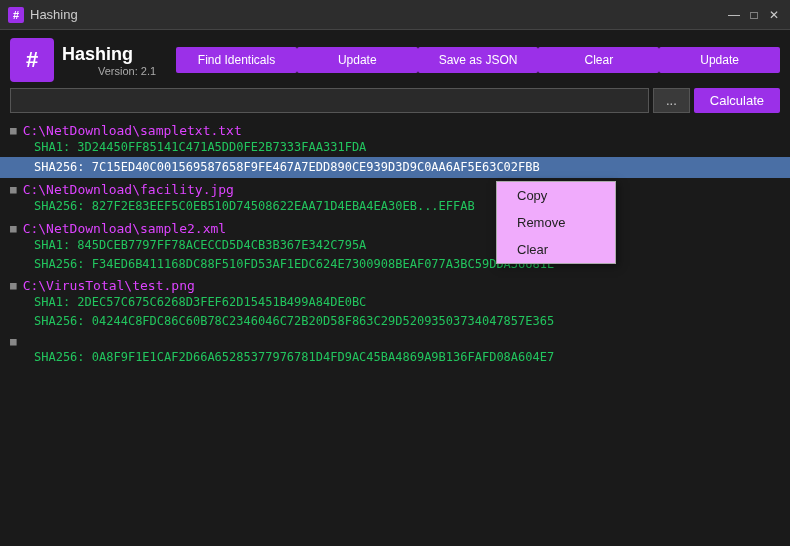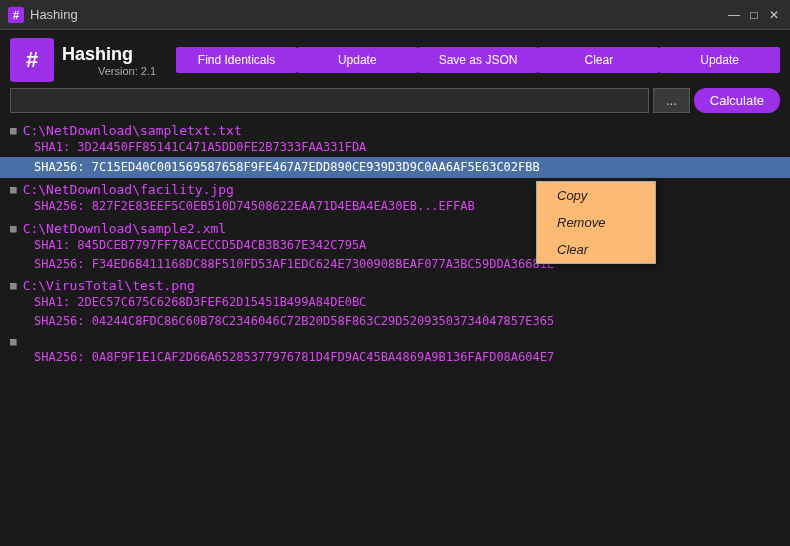--- a/index.html
+++ b/index.html
@@ -134,21 +134,21 @@
       font-size: 13px;
       cursor: pointer;
     }
     .calculate-btn {
       background: #9b30e8;
       color: white;
       border: none;
       padding: 4px 16px;
       font-size: 13px;
       cursor: pointer;
-      border-radius: 12px;
+      border-radius: 2px;
     }
 
     
     .content {
       background: #1a1a1a;
       padding: 4px 10px;
       overflow-y: auto;
       height: calc(546px - 30px - 98px);
       position: relative;
     }
@@ -158,47 +158,46 @@
     }
     .file-path {
       color: #dd44ff;
       font-size: 13px;
       font-family: 'Consolas', monospace;
       display: flex;
       align-items: center;
       gap: 6px;
     }
     .hash-line {
-      color: #d946ef;
+      color: #22c55e;
       font-size: 12px;
       font-family: 'Consolas', monospace;
       padding-left: 24px;
       line-height: 1.6;
     }
     .hash-line.highlighted {
       background: #4a6fa5;
       color: white;
       display: block;
       padding: 1px 24px;
       margin-left: -10px;
       padding-left: 34px;
       margin-right: -10px;
     }
 
     
     .context-menu {
       position: absolute;
       top: 62px;
-      left: 536px;
-      background: #fdba74;
+      left: 496px;
+      background: #f0abfc;
       border: 1px solid #aaa;
       box-shadow: 2px 2px 8px rgba(0,0,0,0.5);
       z-index: 100;
       min-width: 120px;
-      font-style: italic;
     }
     .context-menu-item {
       padding: 6px 20px;
       font-size: 13px;
       color: #222;
       cursor: pointer;
       display: block;
     }
   </style>
 </head>

